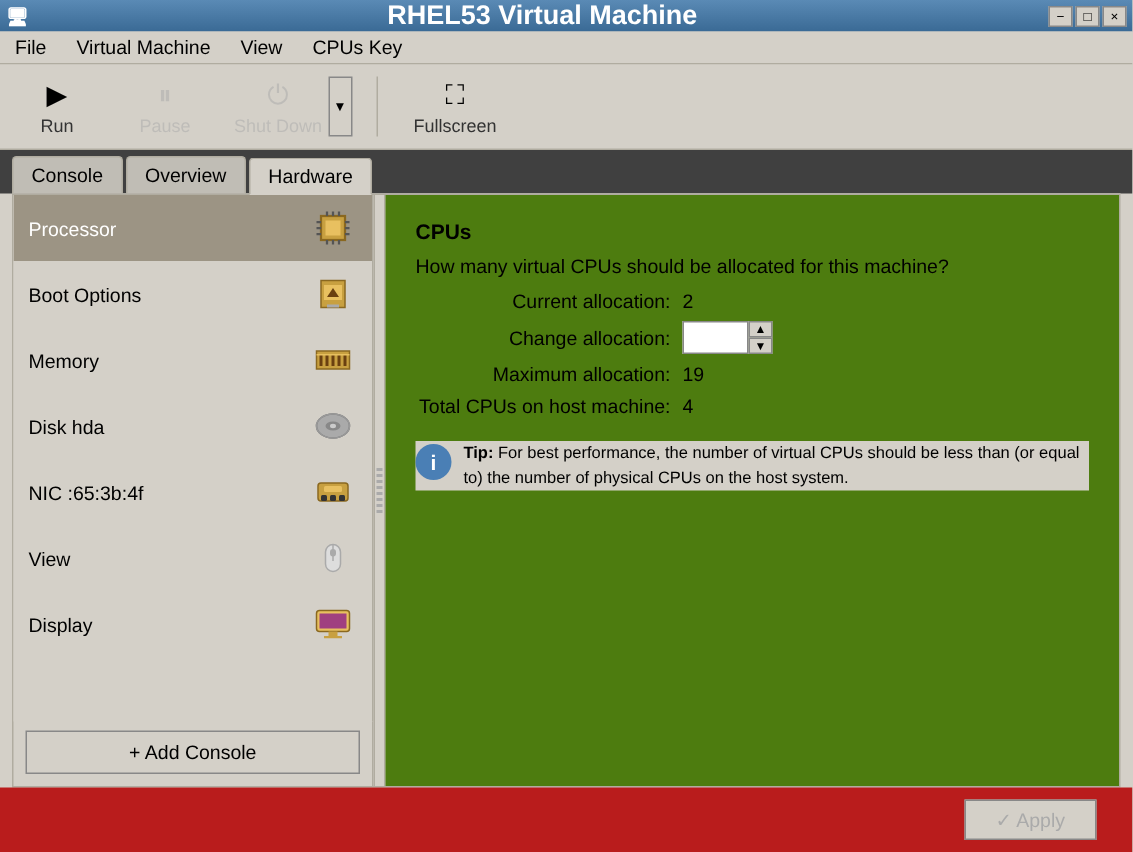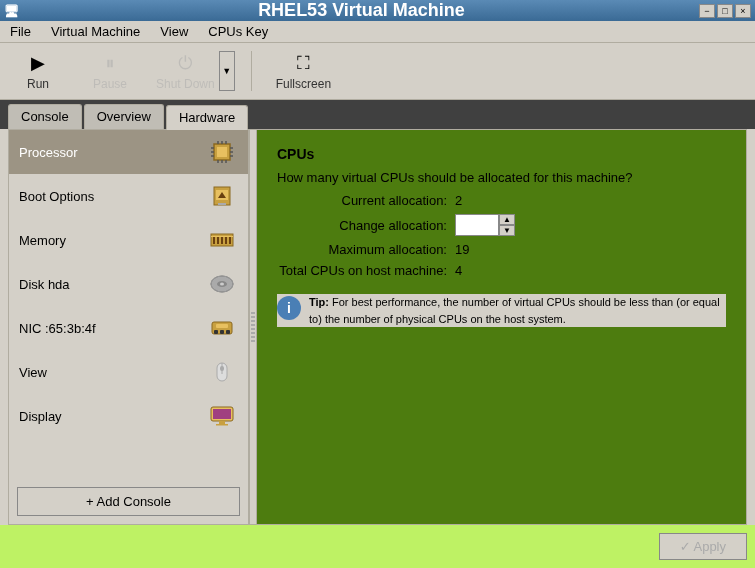--- a/index.html
+++ b/index.html
@@ -294,22 +294,22 @@
       line-height: 1.5;
     }
     .tip-text strong {
       font-weight: bold;
     }
 
     
     .bottom-bar {
       display: flex;
       justify-content: flex-end;
-      padding: 8px 8px;
-      background: #bef264;
+      padding: 8px 24px;
+      background: #b91c1c;
     }
     .apply-btn {
       padding: 5px 20px;
       background: #d4d0c8;
       border: 1px solid #888;
       cursor: pointer;
       font-size: 13px;
       display: flex;
       align-items: center;
       gap: 4px;

